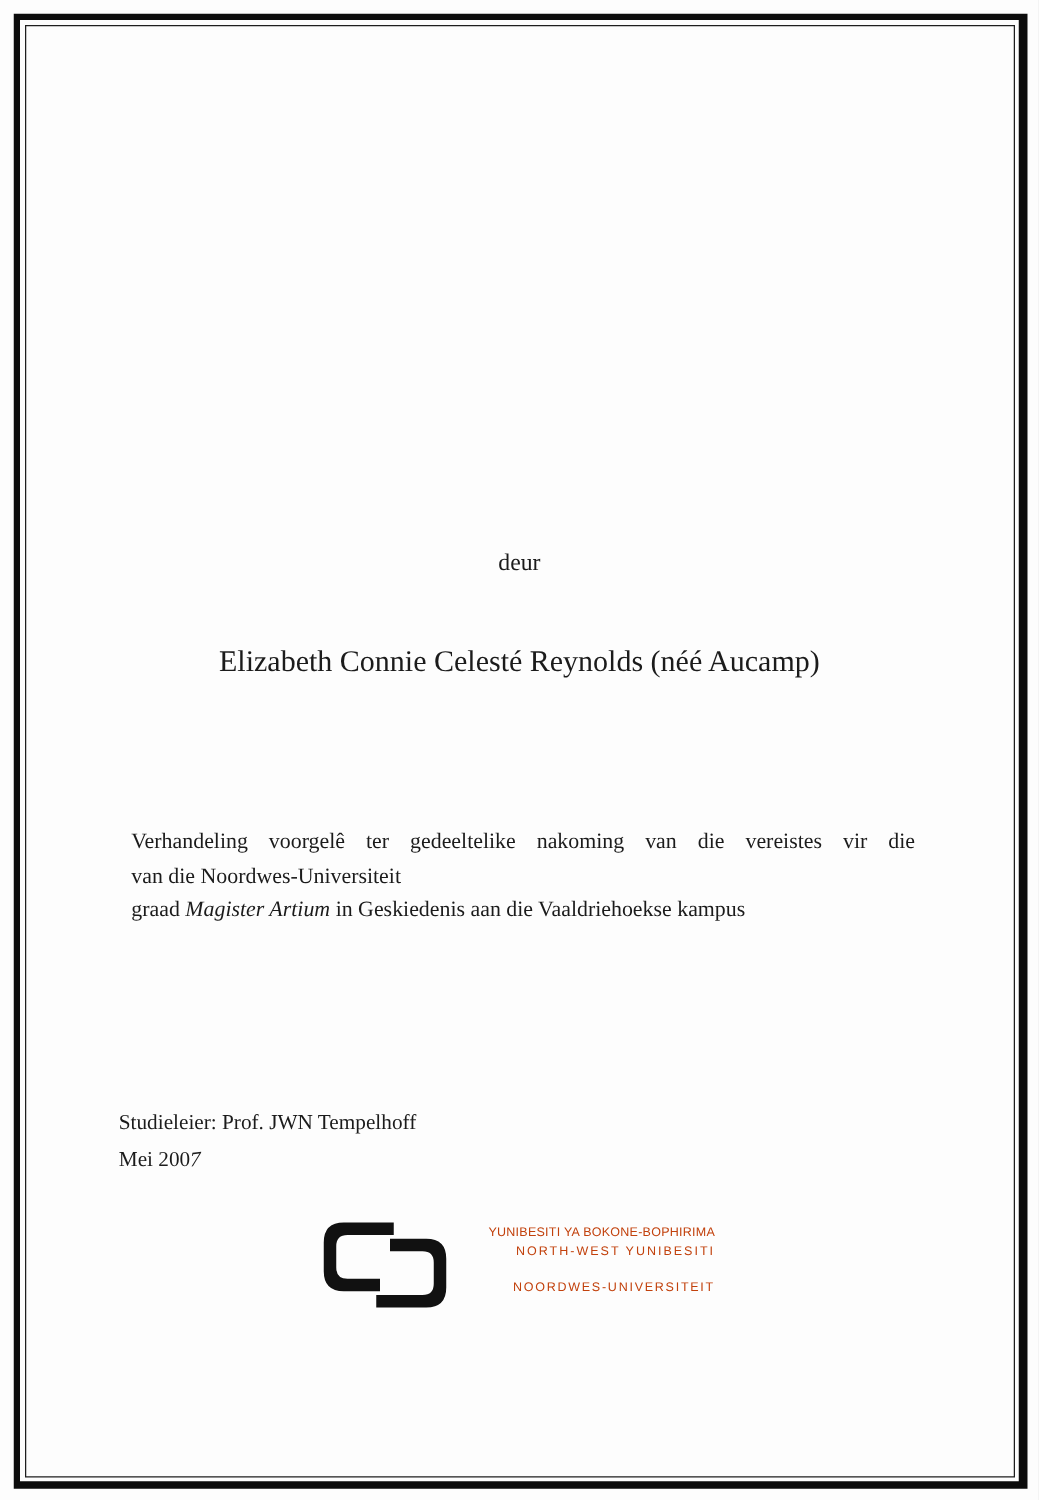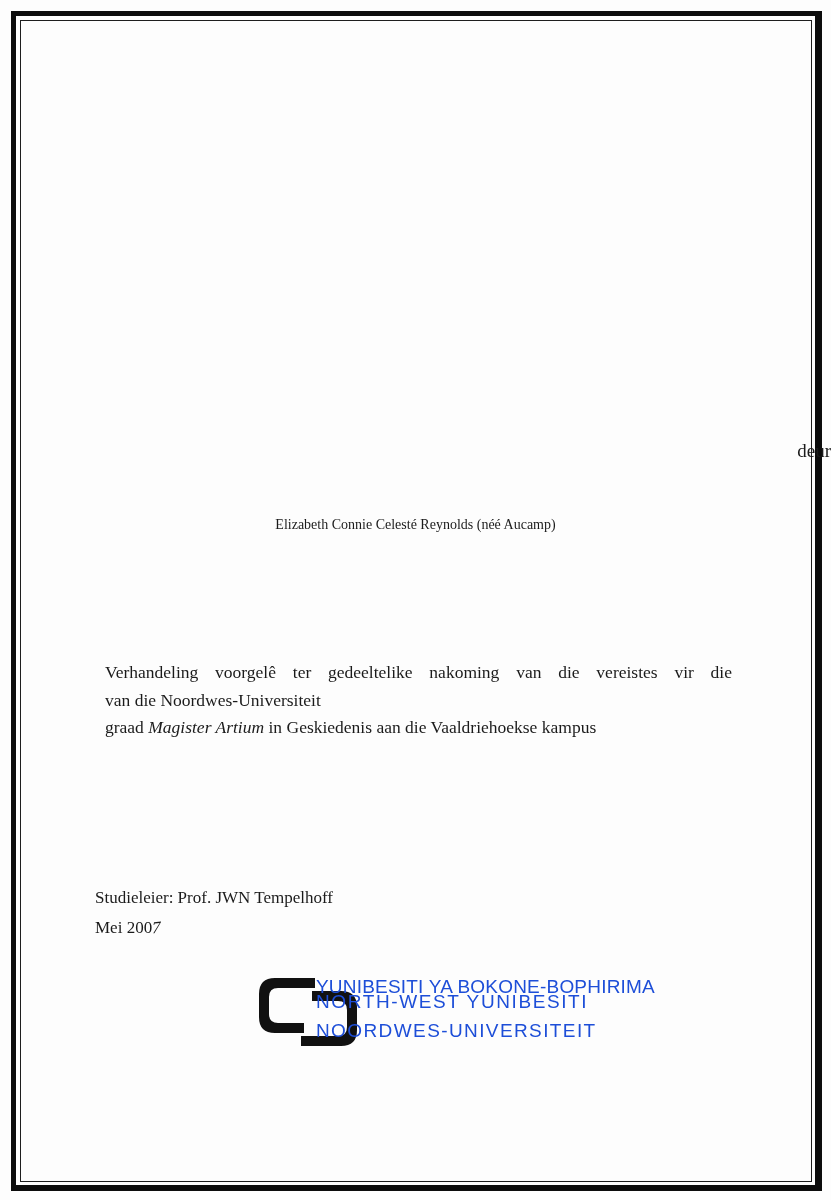--- a/index.html
+++ b/index.html
@@ -35,28 +35,28 @@
     position: absolute;
     top: 208px; left: 60px; right: 60px;
     text-align: center;
     font-size: 23px;
     line-height: 46px;
     letter-spacing: 0.2px;
   }
   .byline {
     position: absolute;
     top: 440px; left: 0; right: 0;
-    text-align: right;
+    text-align: center;
     font-size: 19px;
   }
   .author-line {
     position: absolute;
     top: 517px; left: 0; right: 0;
     text-align: center;
-    font-size: 14px;
+    font-size: 24px;
   }
   .statement-block {
     position: absolute;
     top: 659px; left: 105px;
     width: 627px;
     font-size: 17.5px;
     line-height: 27.5px;
   }
   .statement-line-just {
     text-align: justify;
@@ -78,23 +78,23 @@
     left: 258px; top: 976px;
     width: 100px; height: 72px;
   }
   .logo-mark svg { display: block; width: 100%; height: 100%; }
   .logo-text {
     position: absolute;
     left: 316px; top: 979px;
     width: 256px;
     text-align: right;
     font-family: "Liberation Sans", "DejaVu Sans", sans-serif;
-    font-size: 19px;
+    font-size: 10px;
     line-height: 15px;
-    color: #1d4ed8;
+    color: #c2410c;
     white-space: nowrap;
   }
   .logo-line-1 { letter-spacing: 0.2px; }
   .logo-line-2 { letter-spacing: 1.6px; }
   .logo-line-3 { letter-spacing: 1.4px; margin-top: 14px; }
 </style>
 </head>
 <body>
 
 <div class="page">

